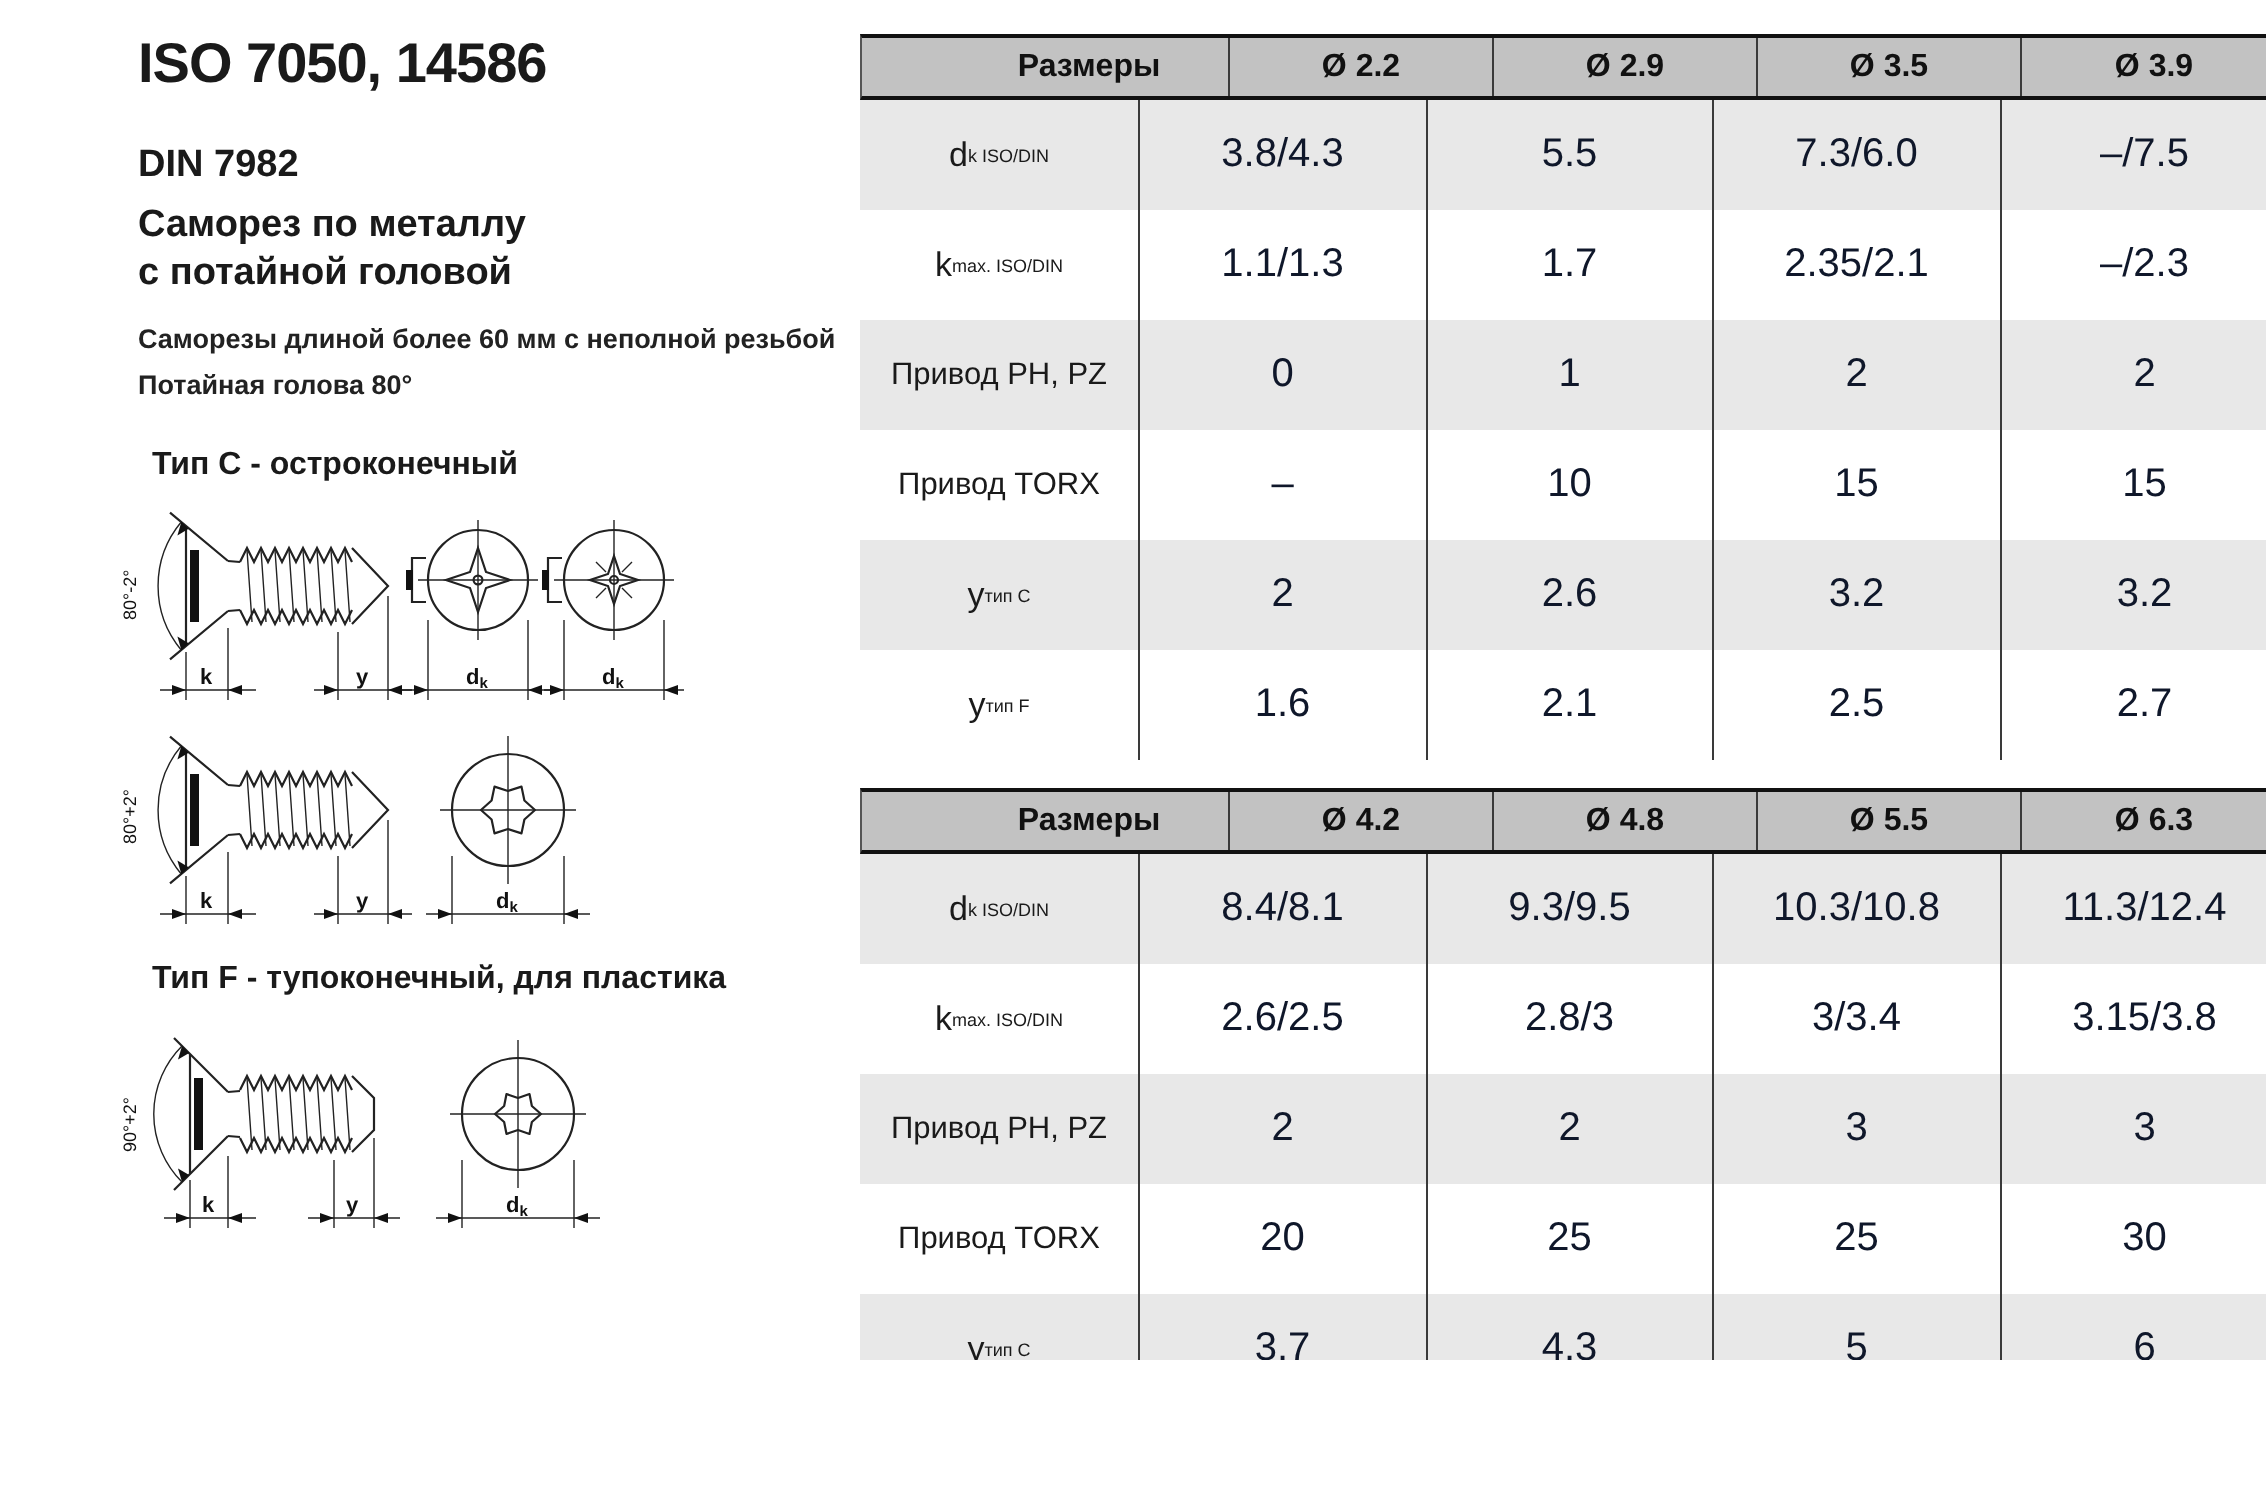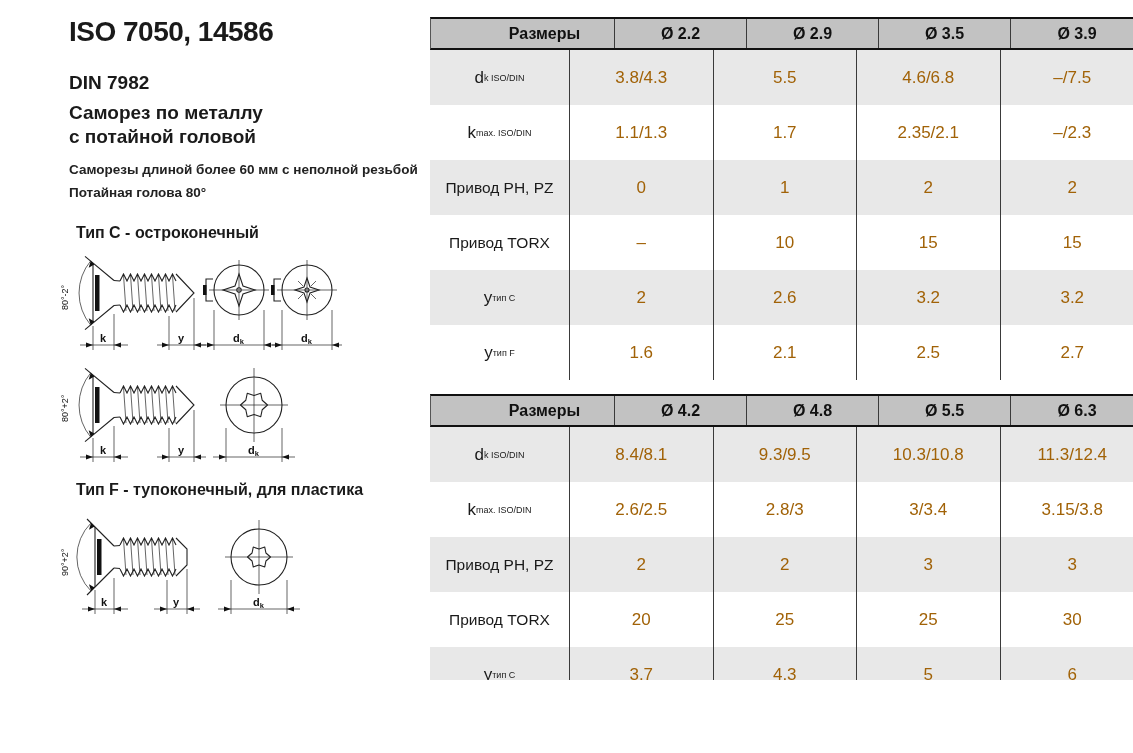--- a/index.html
+++ b/index.html
@@ -26,21 +26,21 @@
 
   
   .tables{position:absolute;left:382px;top:17px;width:714px;}
   .spec-table{width:714px;margin-bottom:14px;}
   .tr{display:grid;grid-template-columns:140px repeat(4,1fr);}
   .tr.head{border-top:2.5px solid #111;border-bottom:2.5px solid #111;background:#c2c2c2;
            border-left:1px solid #555;border-right:1px solid #555;padding-left:44px;}
   .th{height:29px;display:flex;align-items:center;justify-content:center;
       font-weight:bold;font-size:16px;color:#111;}
   .td{height:55px;display:flex;align-items:center;justify-content:center;
-      font-size:17px;color:#a16207;}
+      font-size:20px;color:#0f172a;}
   .th:not(:last-child),.td:not(:last-child){border-right:1px solid #3a3a3a;}
   .tr.stripe{background:#e8e8e8;}
   .rowlabel{font-size:15.5px;color:#1a1a1a;}
   .lm{font-size:17px;}
   .ls{font-size:9px;vertical-align:-4px;letter-spacing:0;}
 </style>
 </head>
 <body>
 
 <div id="page">
@@ -229,21 +229,21 @@
           <div class="th">Ø 3.5</div>
           <div class="th">Ø 3.9</div>
         </div>
         <div class="tr stripe">
           <div class="td rowlabel">
             <span class="lm">d</span>
             <span class="ls">k ISO/DIN</span>
           </div>
           <div class="td">3.8/4.3</div>
           <div class="td">5.5</div>
-          <div class="td">4.6/6.8</div>
+          <div class="td">7.3/6.0</div>
           <div class="td">–/7.5</div>
         </div>
         <div class="tr">
           <div class="td rowlabel">
             <span class="lm">k</span>
             <span class="ls">max. ISO/DIN</span>
           </div>
           <div class="td">1.1/1.3</div>
           <div class="td">1.7</div>
           <div class="td">2.35/2.1</div>

